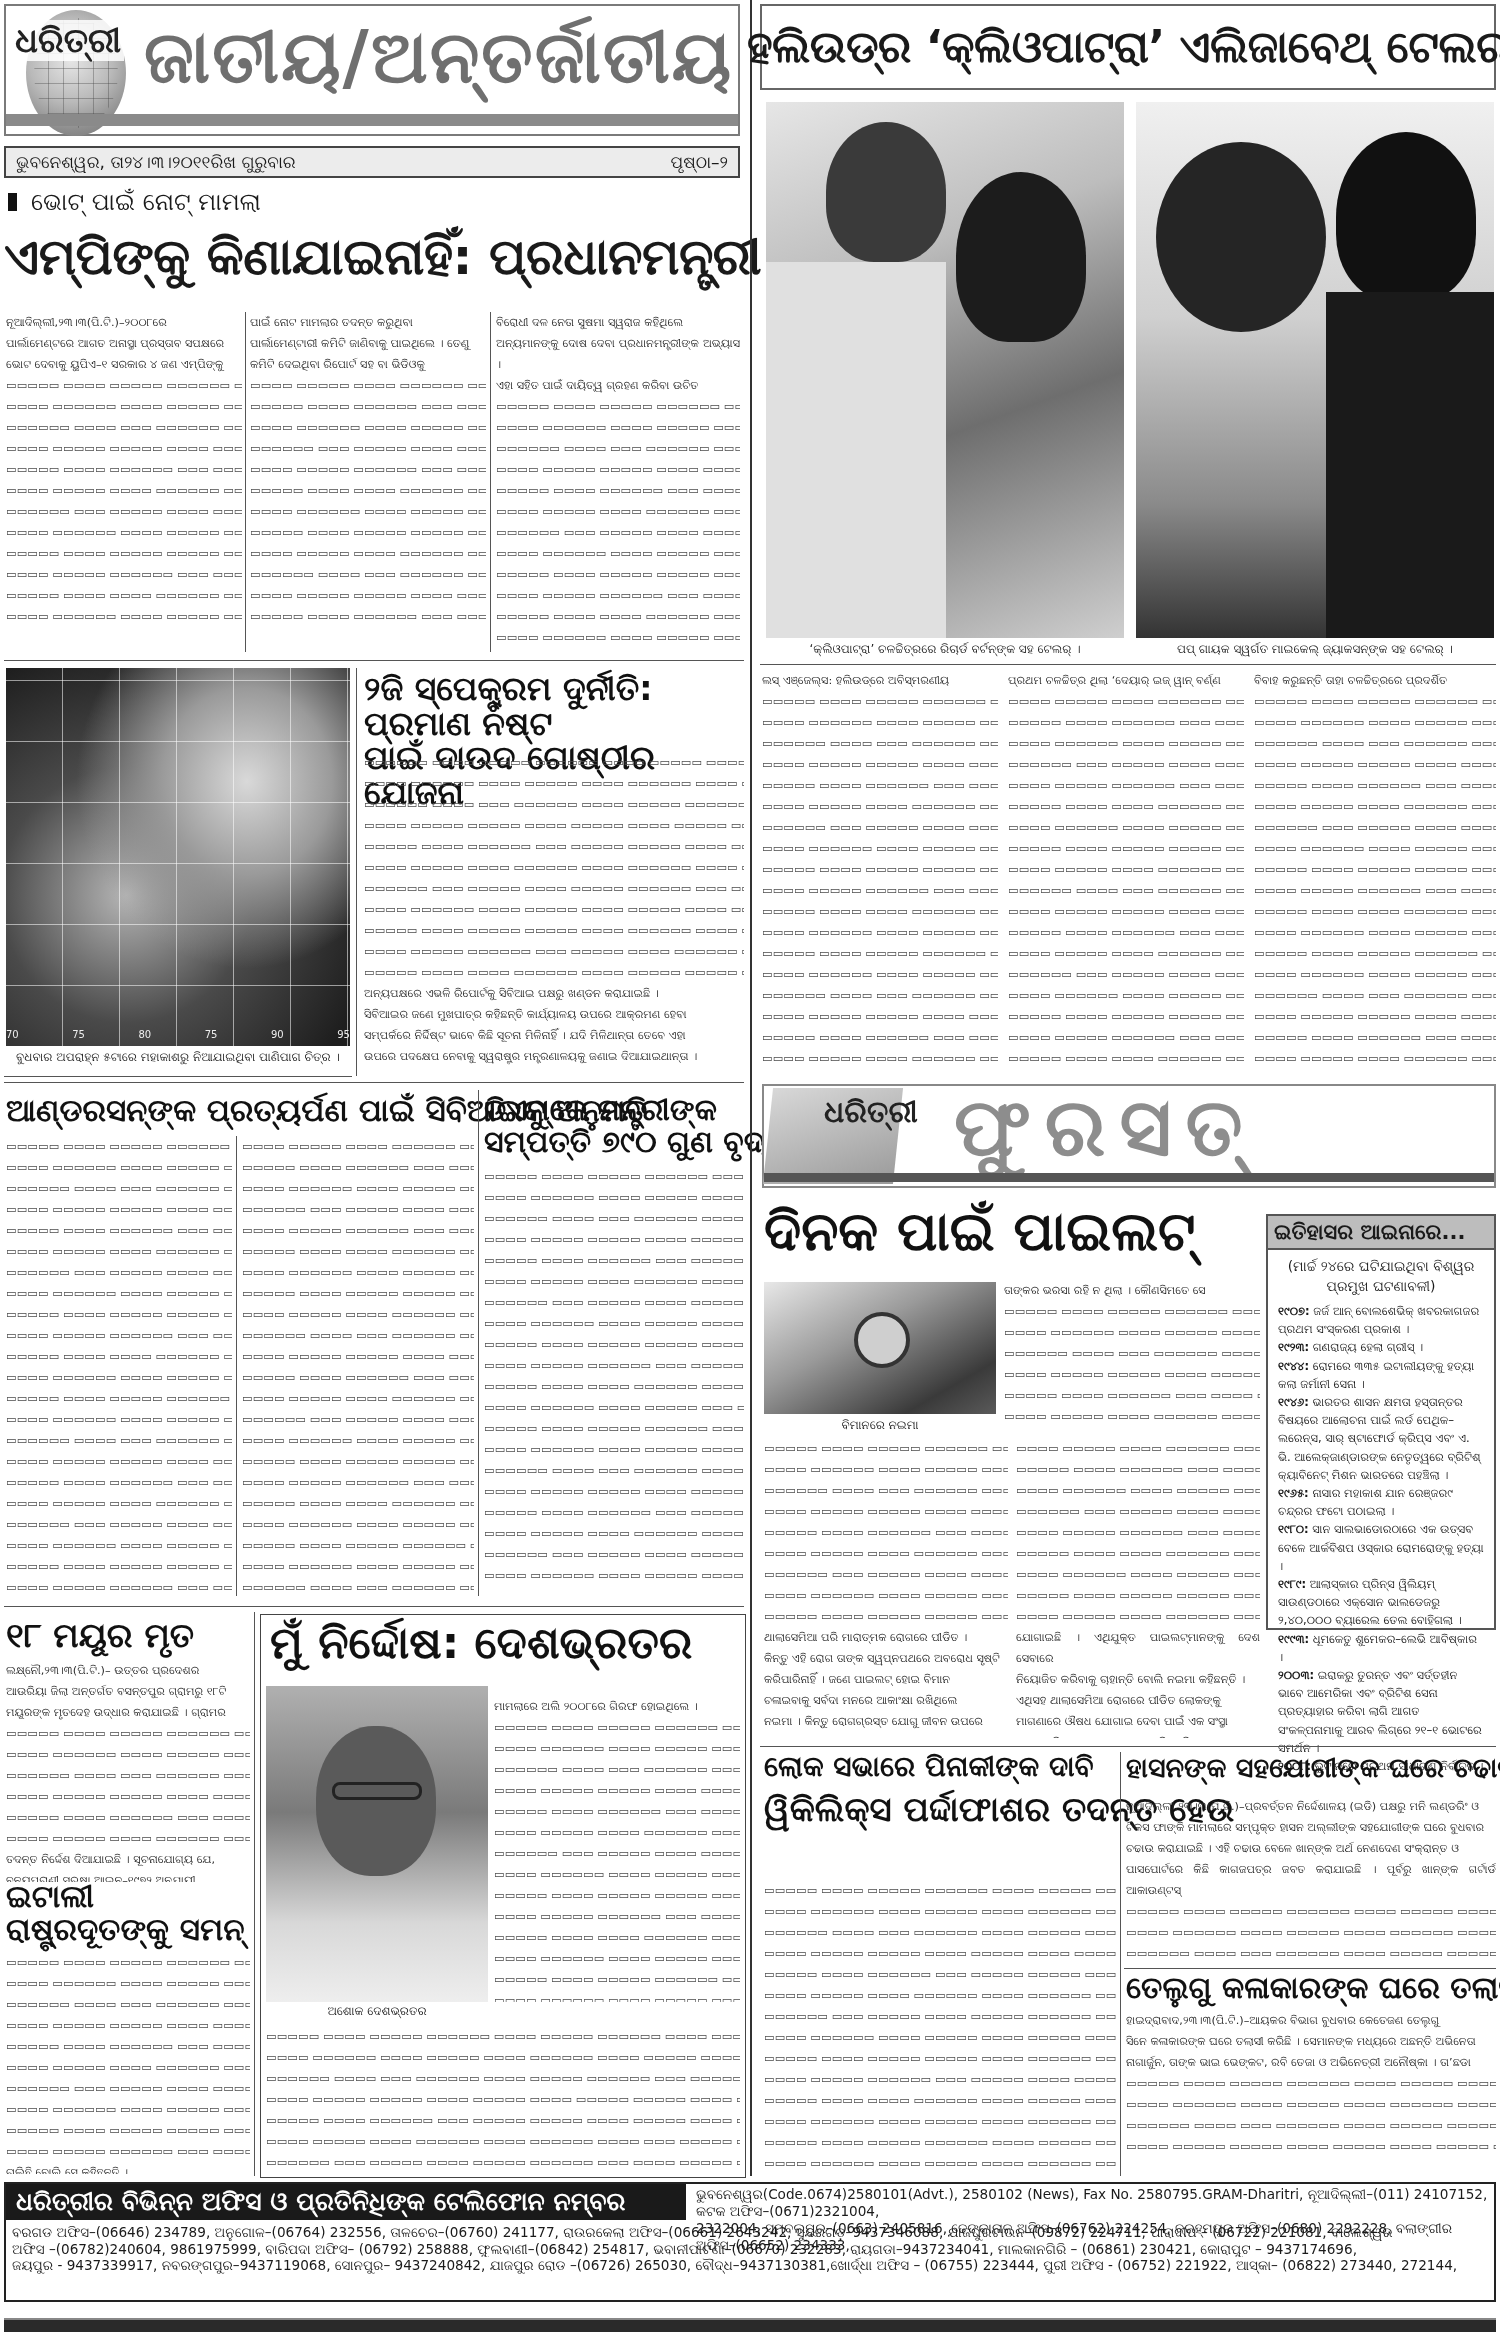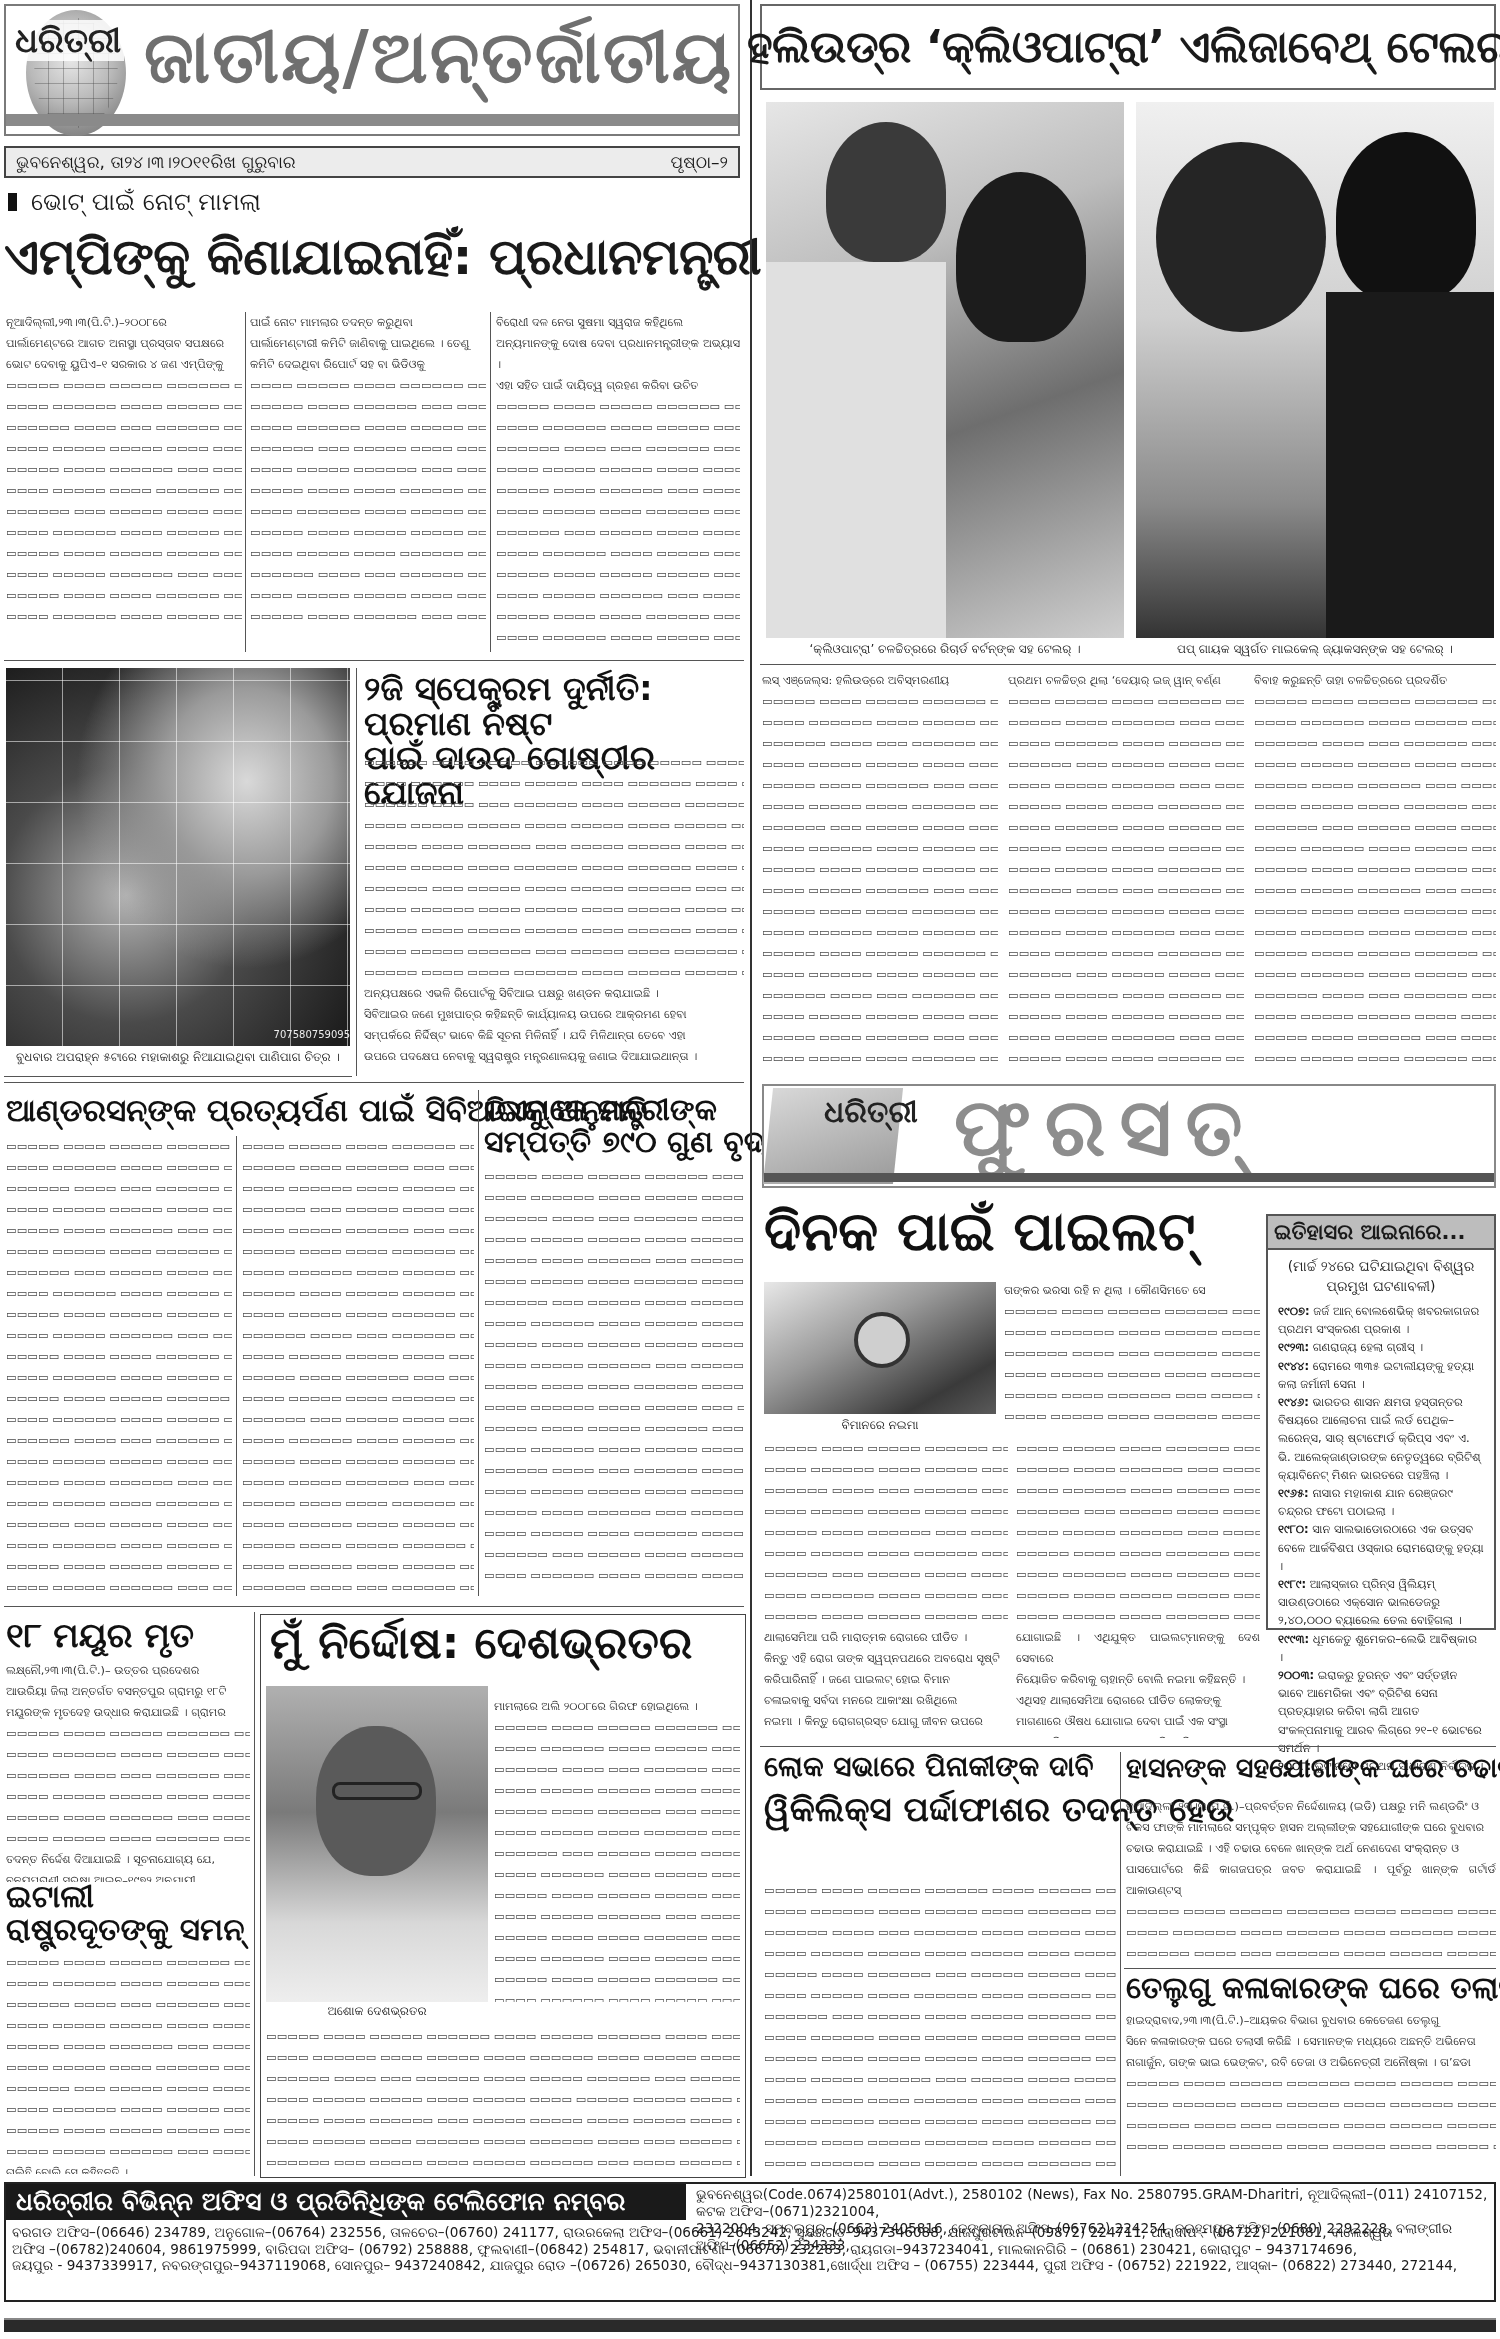--- a/index.html
+++ b/index.html
@@ -150,21 +150,21 @@
 </div>
 <div class="rule-h" style="left:4px;top:660px;width:740px;"></div>
 
 <div class="img-box" style="left:6px;top:668px;width:344px;height:378px;background:
   radial-gradient(ellipse at 70% 30%, #d9d9d9 0%, #9a9a9a 25%, transparent 50%),
   radial-gradient(ellipse at 35% 60%, #b5b5b5 0%, #4a4a4a 40%, #1e1e1e 80%),
   #262626;">
   <div style="position:absolute;inset:0;background:
     repeating-linear-gradient(90deg, transparent 0 56px, rgba(255,255,255,.55) 56px 57px),
     repeating-linear-gradient(0deg, transparent 0 60px, rgba(255,255,255,.55) 60px 61px);"></div>
-  <div style="position:absolute;left:0;right:0;bottom:6px;display:flex;justify-content:flex-end;color:#eee;font-size:10px;">
+  <div style="position:absolute;left:0;right:0;bottom:6px;display:flex;justify-content:space-between;color:#eee;font-size:10px;">
     <span>70</span>
     <span>75</span>
     <span>80</span>
     <span>75</span>
     <span>90</span>
     <span>95</span>
   </div>
 </div>
 <div class="abs caption" style="left:6px;top:1050px;width:344px;">ବୁଧବାର ଅପରାହ୍ନ ୫ଟାରେ ମହାକାଶରୁ ନିଆଯାଇଥିବା ପାଣିପାଗ ଚିତ୍ର ।</div>
 <div class="rule-h" style="left:4px;top:1076px;width:348px;"></div>

